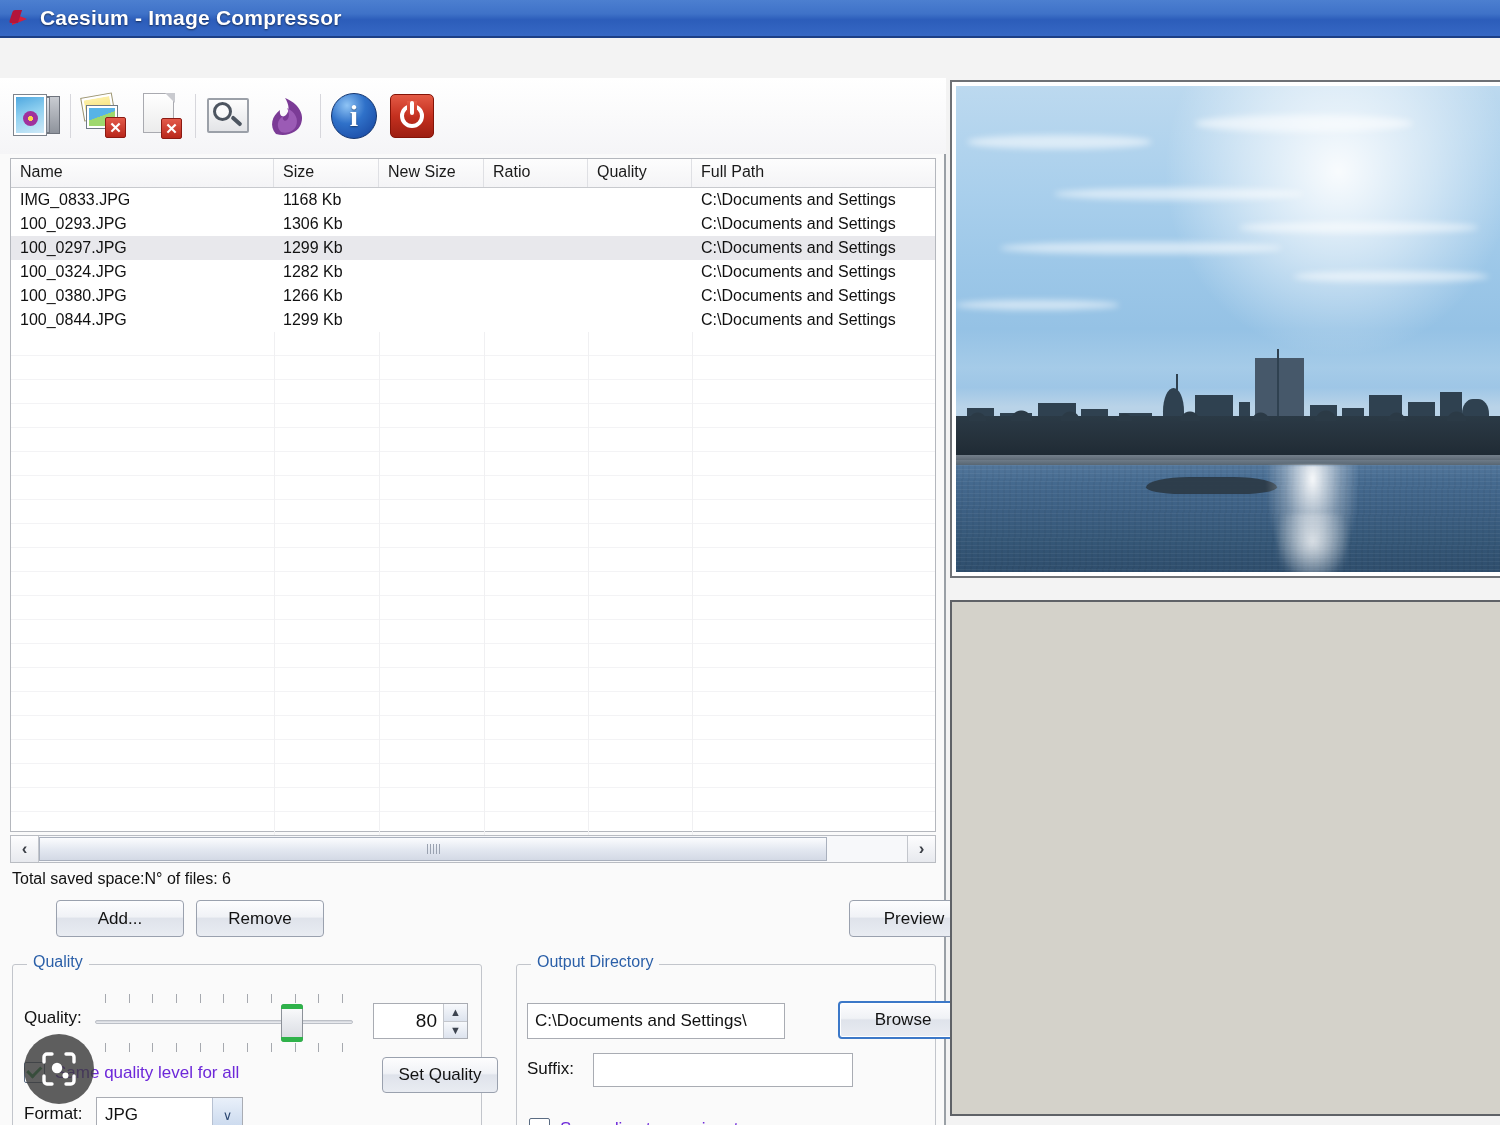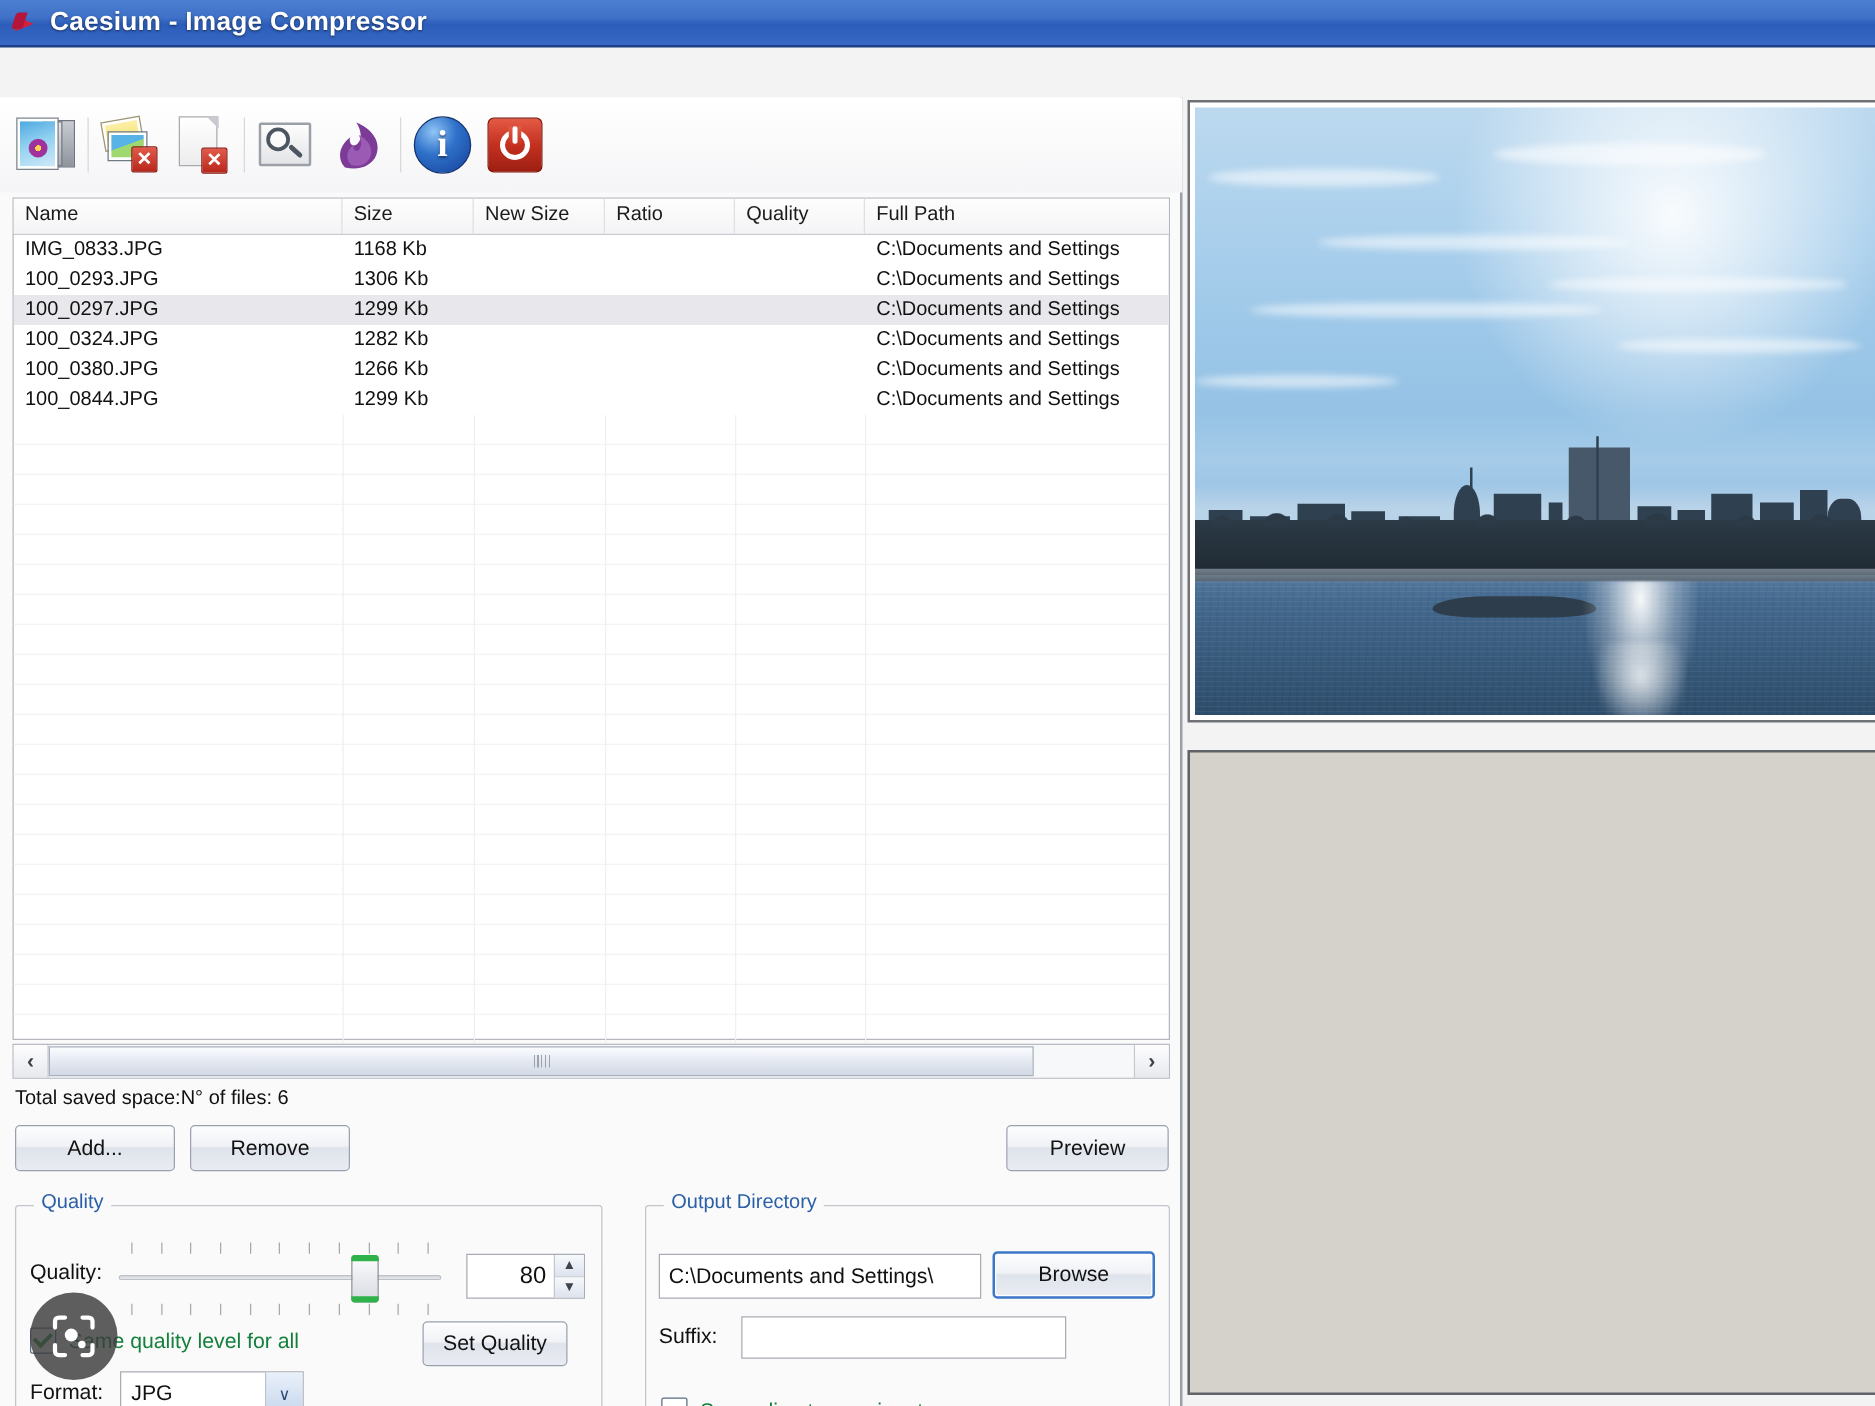--- a/index.html
+++ b/index.html
@@ -376,20 +376,21 @@
     background: linear-gradient(180deg,#fdfdfe 0%,#f0f2f6 45%,#dfe3eb 50%,#e9ecf2 100%);
     border: 1px solid #9aa1ae;
     border-radius: 4px;
     font-size: 17px;
     color: #121212;
     font-family: "Liberation Sans", sans-serif;
     cursor: pointer;
     display: flex;
     align-items: center;
     justify-content: center;
+    margin-left: 44px;
   }
 
   .btn-add    { position: absolute; left: 12px;  top: 822px; width: 128px; height: 37px; }
   .btn-remove { position: absolute; left: 152px; top: 822px; width: 128px; height: 37px; }
   .btn-preview{ position: absolute; left: 805px; top: 822px; width: 130px; height: 37px; }
 
   .btn.focused {
     border: 2px solid #3c78c8;
     box-shadow: inset 0 0 0 1px #ffffff;
   }
@@ -495,21 +496,21 @@
     border-left: 3px solid #2a9b3c;
     border-bottom: 3px solid #2a9b3c;
     transform: rotate(-45deg) translate(1px,-2px);
   }
   .cbx-row {
     position: absolute;
     display: flex;
     align-items: center;
     gap: 10px;
     font-size: 17px;
-    color: #15803d;
+    color: #6d28d9;
     cursor: pointer;
   }
 
   .btn-setquality { position: absolute; left: 338px; top: 979px; width: 116px; height: 36px; }
 
   
   .select {
     position: absolute;
     left: 96px; top: 1019px;
     width: 147px; height: 36px;

